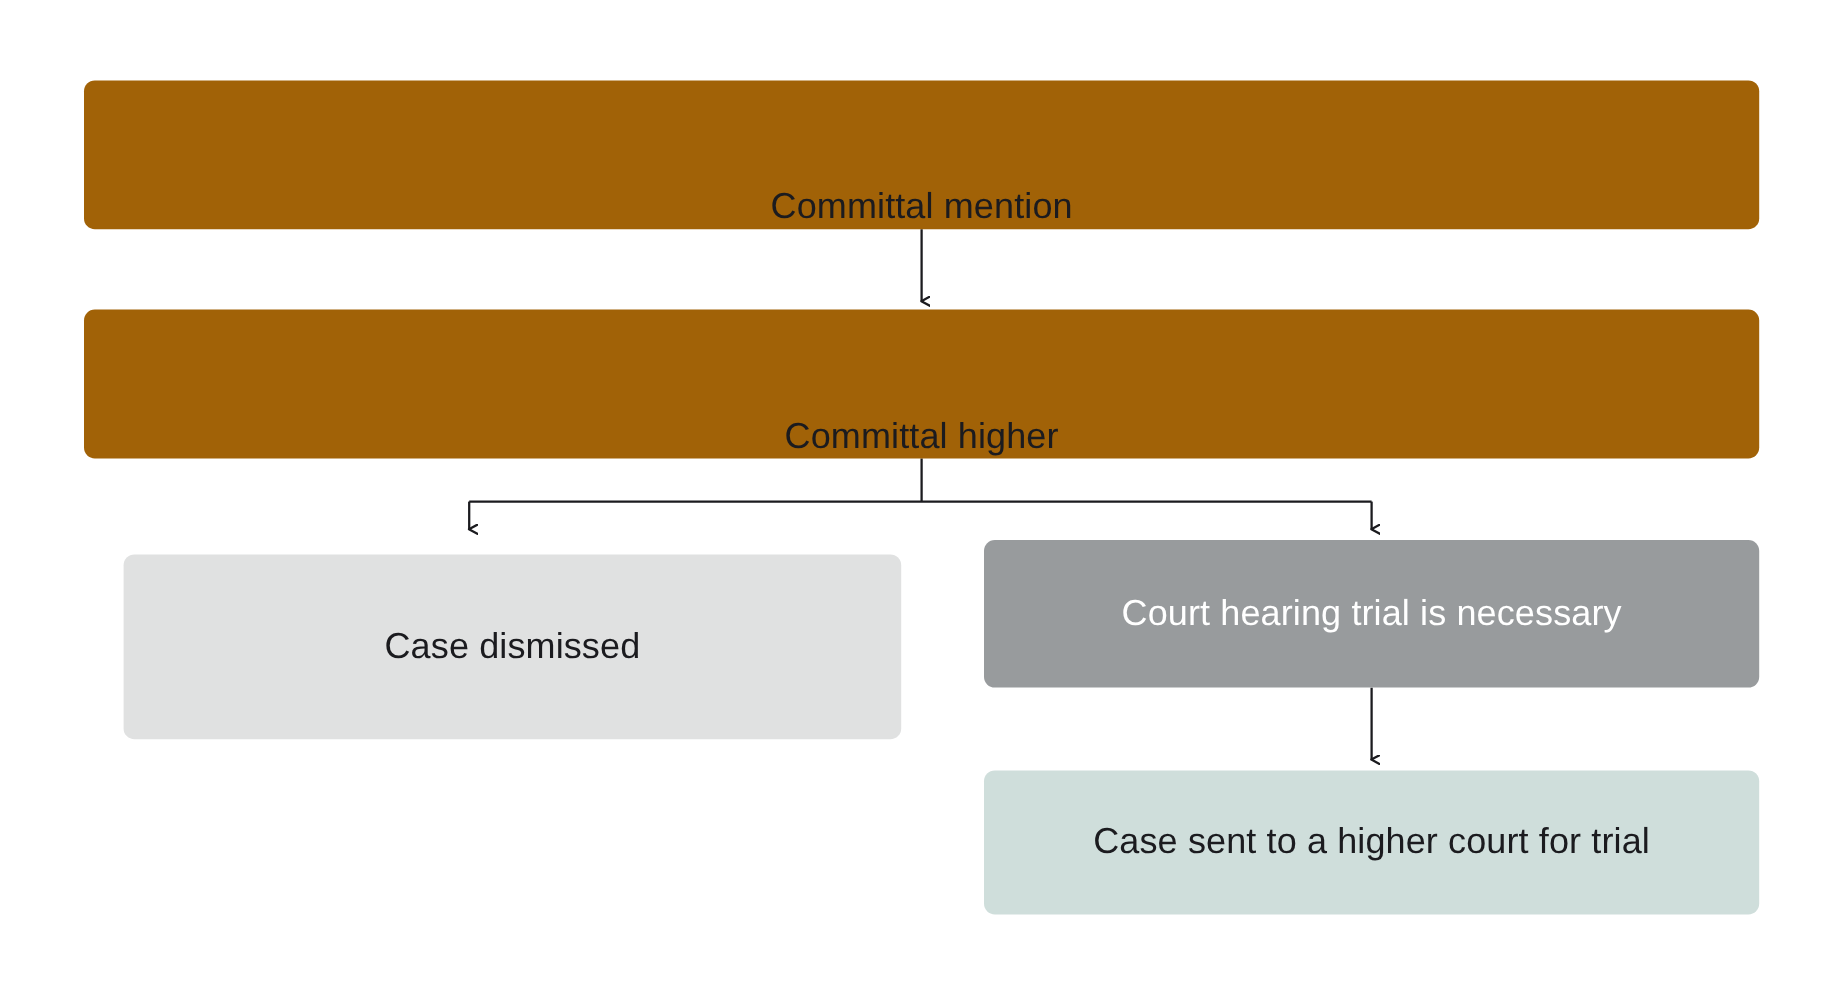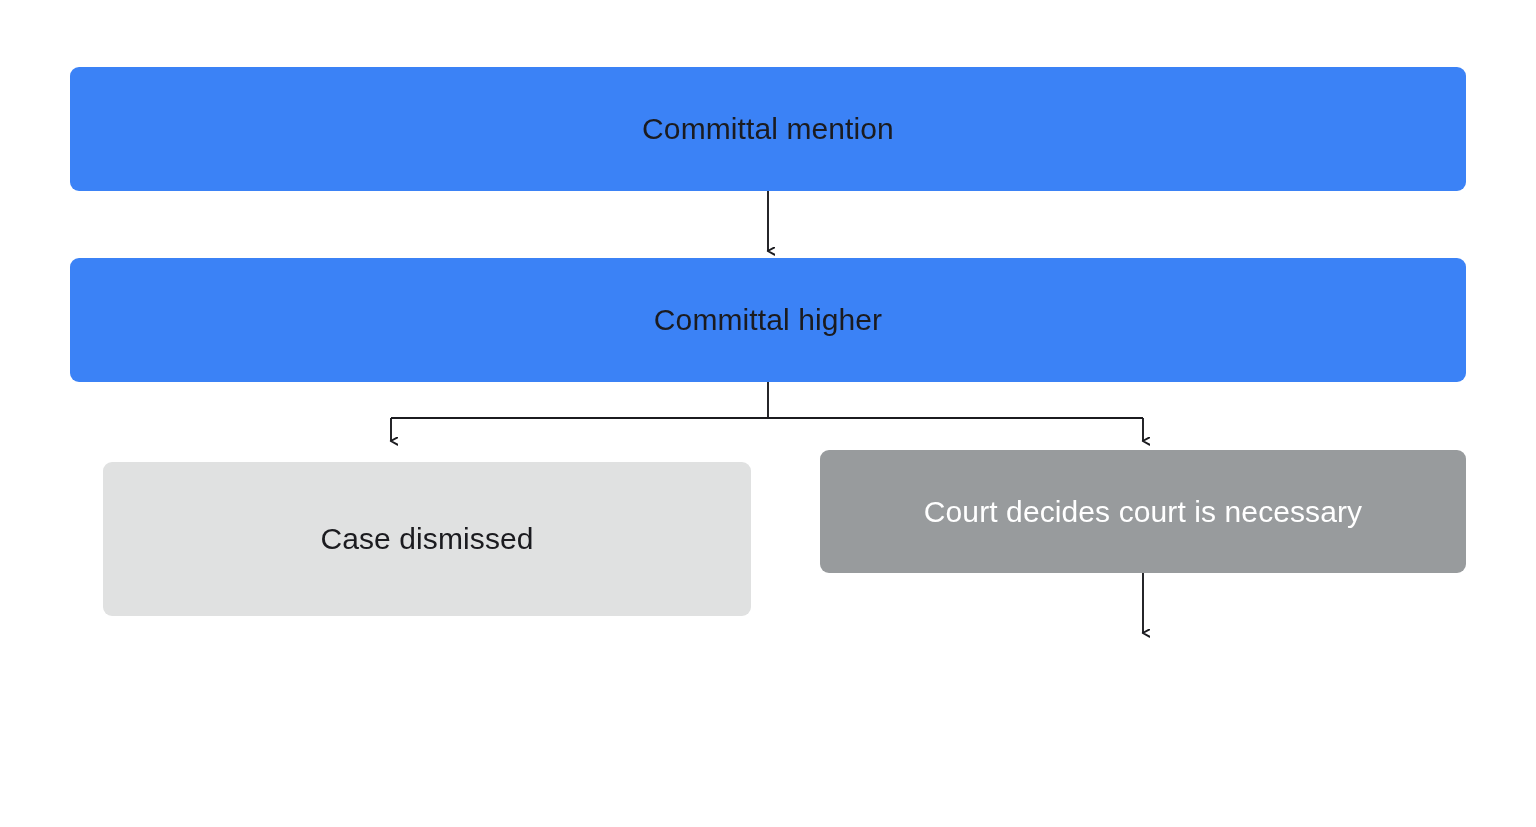--- a/index.html
+++ b/index.html
@@ -37,21 +37,21 @@
   }
   .node-label {
     font-size: 30px;
     font-weight: 400;
     letter-spacing: 0.1px;
     line-height: 1.2;
     text-align: center;
     white-space: nowrap;
   }
   
-  .theme-light   { background: #3b82f6; }
+  .theme-light   { background: #a16207; align-items: flex-end; }
   .theme-light .node-label  { color: #1b1b1f; }
   .theme-grey    { background: #e0e1e1; }
   .theme-grey .node-label   { color: #1b1b1f; }
   .theme-dark    { background: #989b9d; }
   .theme-dark .node-label   { color: #ffffff; }
   .theme-teal    { background: #cfdedb; }
   .theme-teal .node-label   { color: #1b1b1f; }
 
   
   #node-committal-mention { left: 70px;  top: 67px;  width: 1396px; height: 124px; }
@@ -94,17 +94,20 @@
 
   <div class="node theme-light" id="node-committal-hearing">
     <span class="node-label">Committal higher</span>
   </div>
 
   <div class="node theme-grey" id="node-case-dismissed">
     <span class="node-label">Case dismissed</span>
   </div>
 
   <div class="node theme-dark" id="node-trial-necessary">
-    <span class="node-label">Court decides court is necessary</span>
+    <span class="node-label">Court hearing trial is necessary</span>
   </div>
 
+  <div class="node theme-teal" id="node-higher-court">
+    <span class="node-label">Case sent to a higher court for trial</span>
+  </div>
 
 </div>
 
 </body></html>

